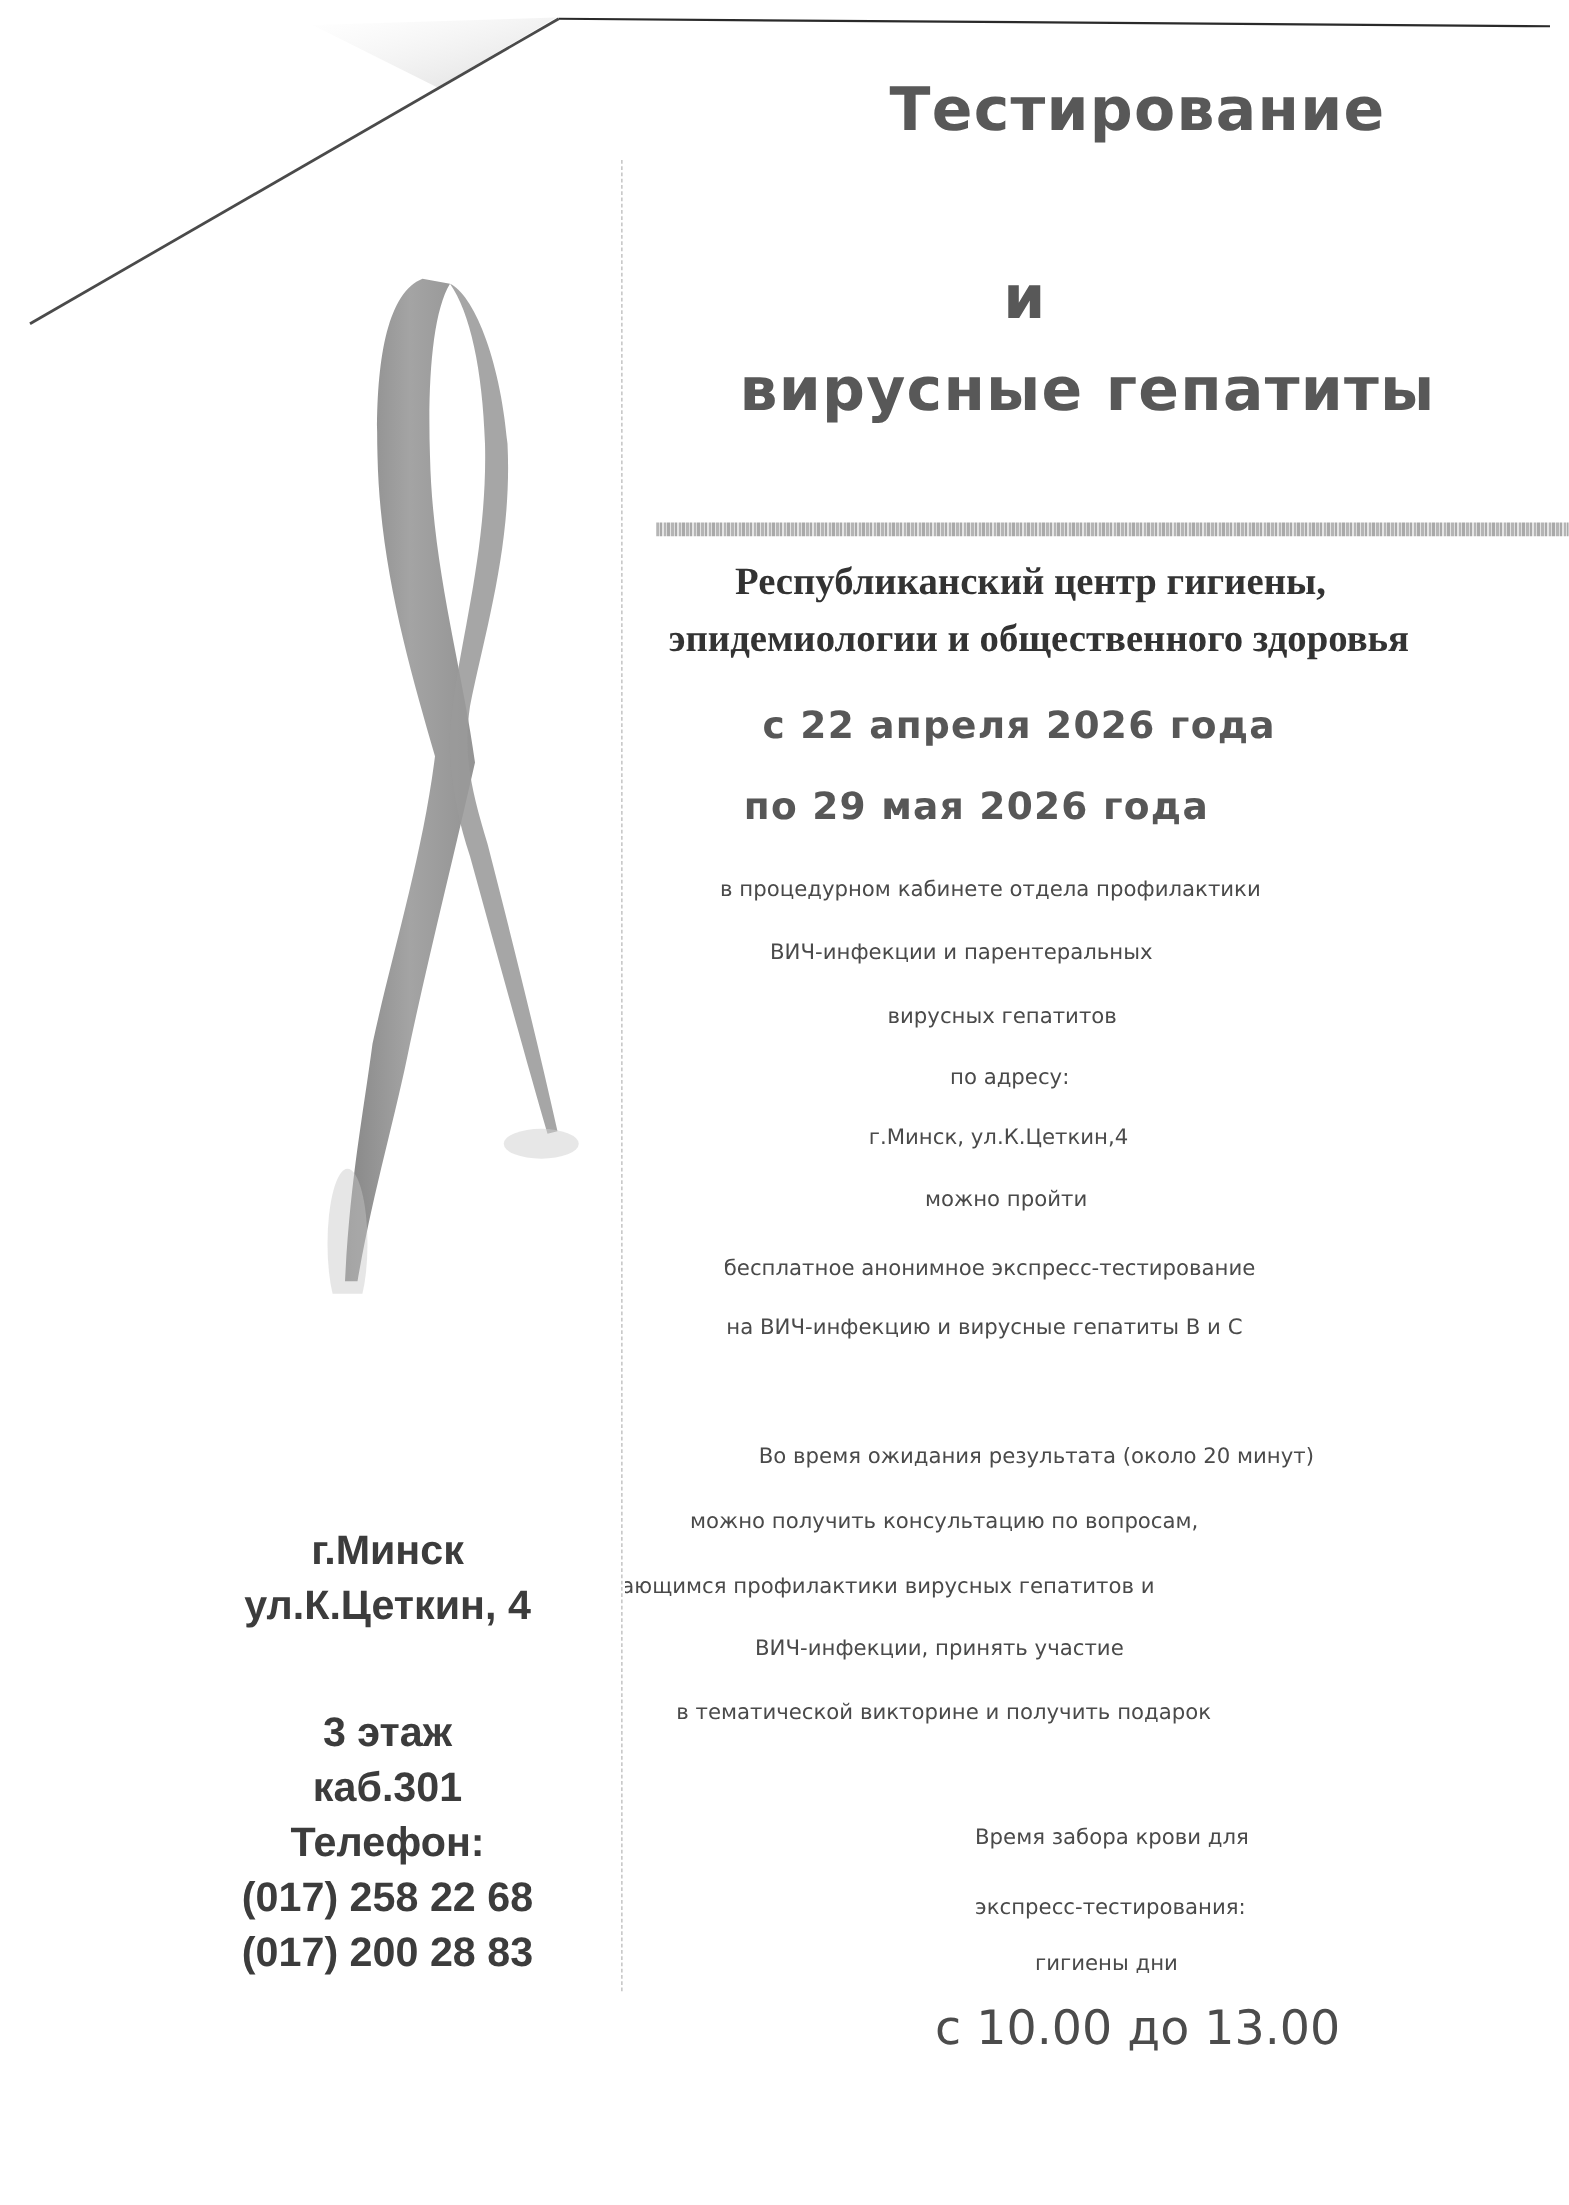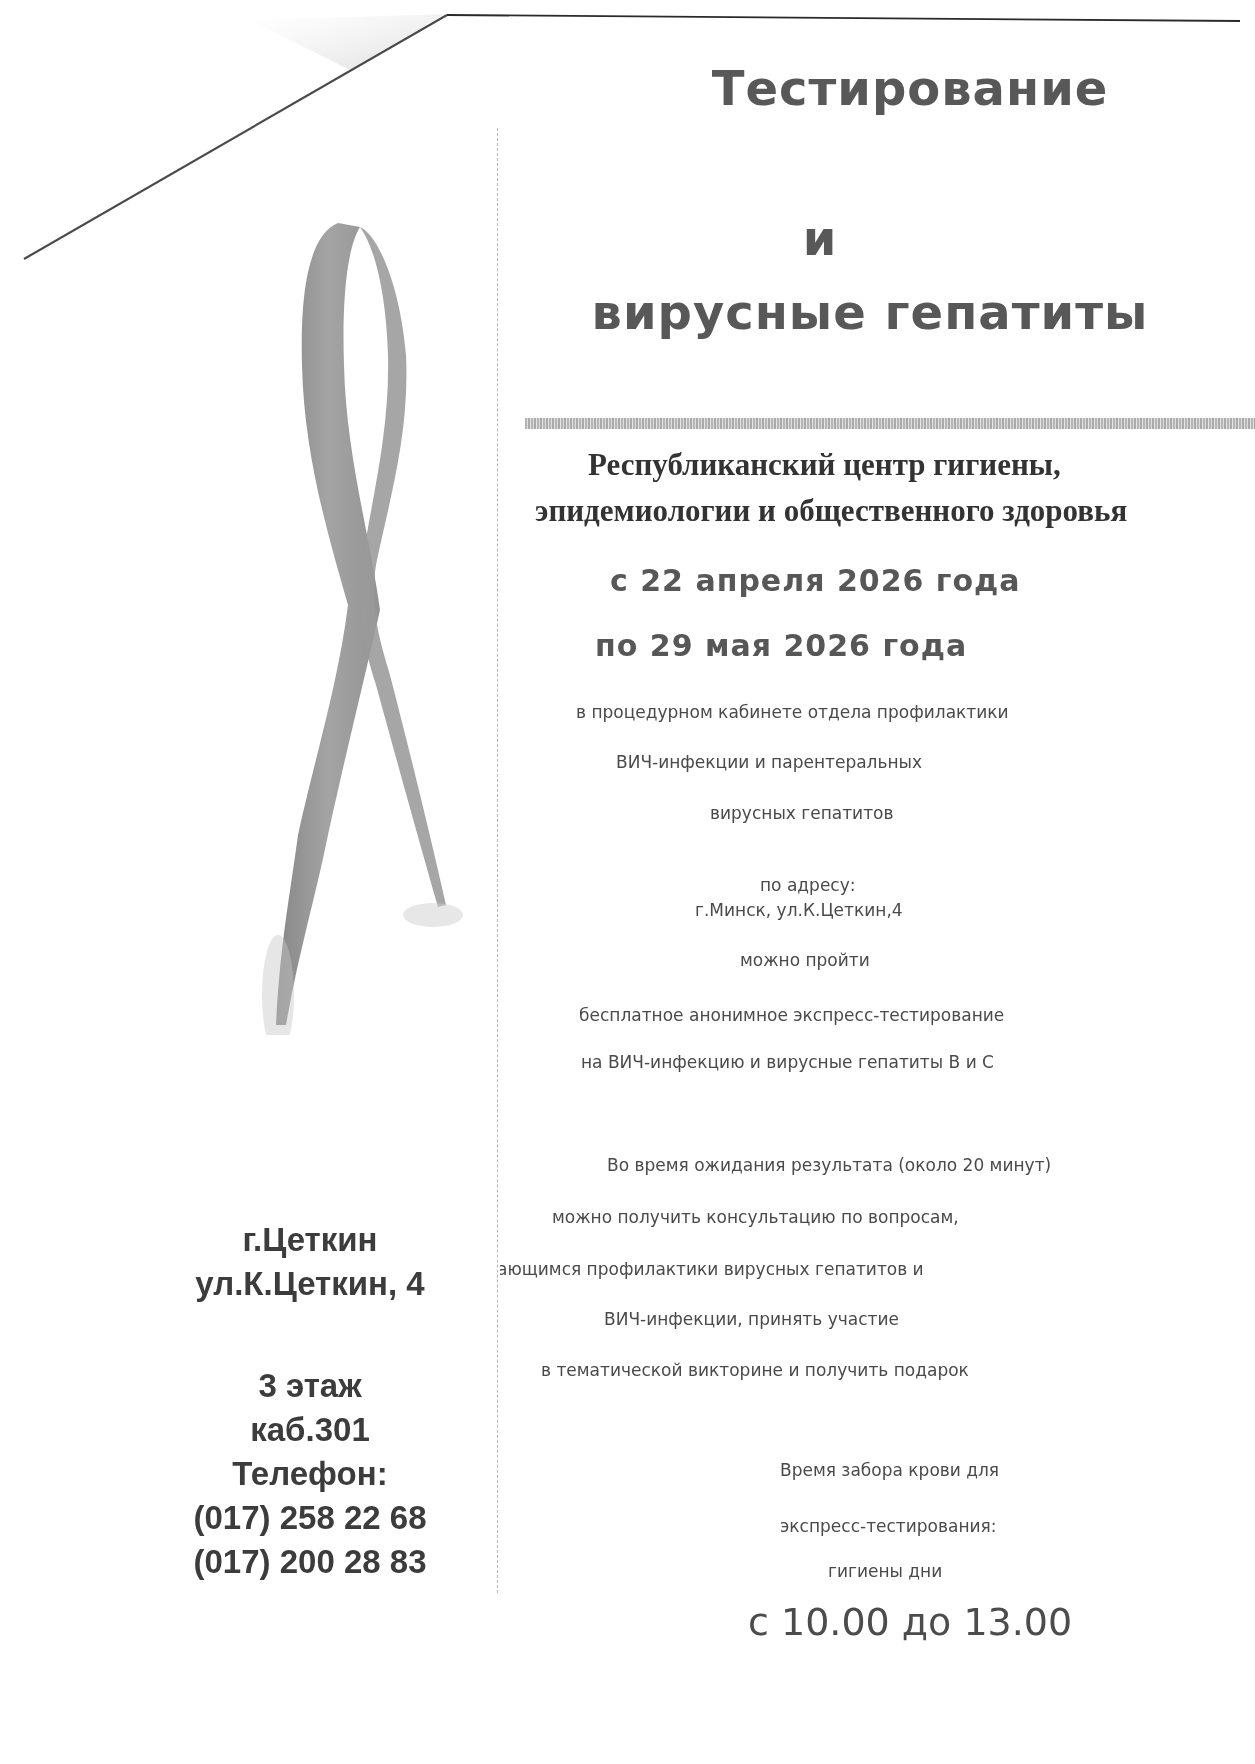--- a/index.html
+++ b/index.html
@@ -133,21 +133,21 @@
 
   <path d="M110,18 C 80,30 72,90 74,160 C 76,250 100,330 120,400 C 110,480 85,560 70,630 C 62,690 52,740 48,820 L 58,820 C 70,750 88,690 100,630 C 115,560 135,480 152,405 C 142,330 118,250 116,160 C 114,100 118,45 132,22 Z" fill="url(#rib)" opacity="0.92"></path>
 
   <path d="M132,22 C 150,30 172,80 178,150 C 182,230 160,300 148,360 C 142,400 150,430 162,470 C 180,540 200,620 218,700 L 210,702 C 192,640 170,560 148,480 C 135,440 128,400 134,360 C 142,300 162,230 160,150 C 158,90 148,45 132,22 Z" fill="#9a9a9a" opacity="0.88"></path>
 
   <ellipse cx="50" cy="790" rx="16" ry="60" fill="#c8c8c8" opacity="0.45"></ellipse>
   <ellipse cx="205" cy="710" rx="30" ry="12" fill="#cfcfcf" opacity="0.5"></ellipse>
 </svg>
 
 <div class="contact contact-block-1">
-  <div>г.Цеткин</div>
+  <div>г.Минск</div>
   <div>ул.К.Цеткин, 4</div>
 </div>
 <div class="contact contact-block-2">
   <div>3 этаж</div>
   <div>каб.301</div>
   <div>Телефон:</div>
   <div>(017) 258 22 68</div>
   <div>(017) 200 28 83</div>
 </div>
 
@@ -161,21 +161,21 @@
 
   <div class="line org" style="top:447px; left:66px; right:auto; width:680px; text-align:left; padding-left:22px;">Республиканский центр гигиены,</div>
   <div class="line org" style="top:493px; left:35px; right:auto; text-align:left;">эпидемиологии и общественного здоровья</div>
 
   <div class="line date" style="top:563px; left:110px; right:auto; text-align:left;">с 22 апреля 2026 года</div>
   <div class="line date" style="top:628px; left:95px; right:auto; text-align:left;">по 29 мая 2026 года</div>
 
   <div class="line body-text" style="top:702px; left:76px; right:auto; text-align:left;">в процедурном кабинете отдела профилактики</div>
   <div class="line body-text" style="top:752px; left:116px; right:auto; text-align:left;">ВИЧ-инфекции и парентеральных</div>
   <div class="line body-text" style="top:803px; left:210px; right:auto; text-align:left;">вирусных гепатитов</div>
-  <div class="line body-text" style="top:875px; left:260px; right:auto; text-align:left;">по адресу:</div>
+  <div class="line body-text" style="top:852px; left:260px; right:auto; text-align:left;">по адресу:</div>
   <div class="line body-text" style="top:900px; left:195px; right:auto; text-align:left;">г.Минск, ул.К.Цеткин,4</div>
   <div class="line body-text" style="top:950px; left:240px; right:auto; text-align:left;">можно пройти</div>
   <div class="line body-text" style="top:1005px; left:79px; right:auto; text-align:left;">бесплатное анонимное экспресс-тестирование</div>
   <div class="line body-text" style="top:1052px; left:81px; right:auto; text-align:left;">на ВИЧ-инфекцию и вирусные гепатиты В и С</div>
 
   <div class="line body-text" style="top:1155px; left:71px; right:auto; text-align:left;margin-left:36px;">Во время ожидания результата (около 20 минут)</div>
   <div class="line body-text" style="top:1207px; left:52px; right:auto; text-align:center;">можно получить консультацию по вопросам,</div>
   <div class="line body-text" style="top:1259px; left:-33px; right:auto; text-align:left;">касающимся профилактики вирусных гепатитов и</div>
   <div class="line body-text" style="top:1309px; left:104px; right:auto; text-align:left;">ВИЧ-инфекции, принять участие</div>
   <div class="line body-text" style="top:1360px; left:41px; right:auto; text-align:left;">в тематической викторине и получить подарок</div>

